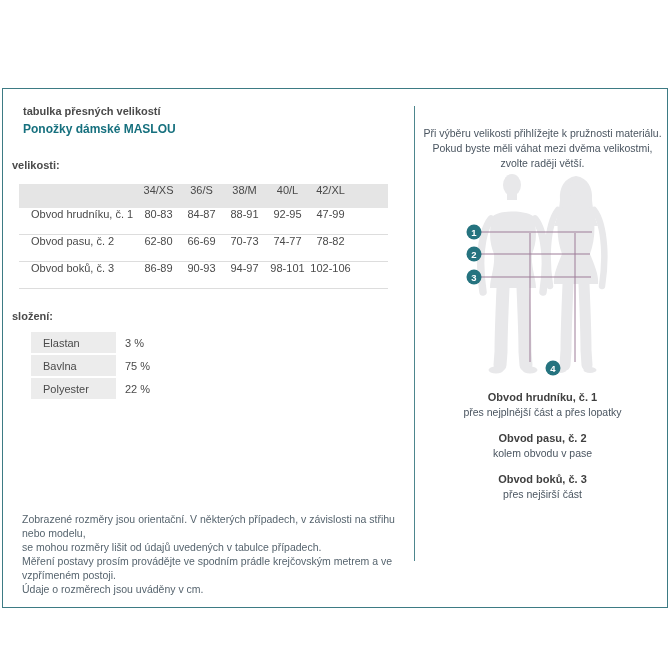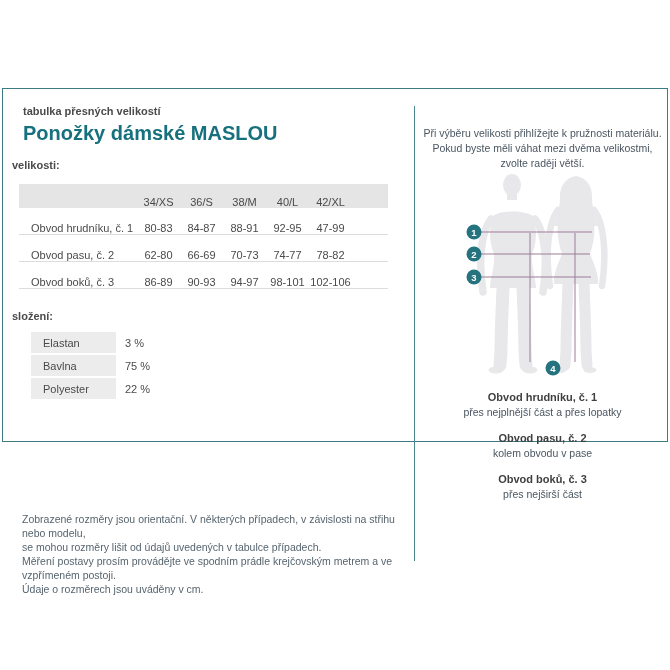--- a/index.html
+++ b/index.html
@@ -1,29 +1,29 @@
 <!DOCTYPE html>
 <html><head>
 <meta charset="utf-8">
 <style>
   * { margin:0; padding:0; box-sizing:border-box; }
   body { font-family:"Liberation Sans", sans-serif; background:#ffffff; }
   .canvas { position:relative; width:670px; height:670px; background:#ffffff; overflow:hidden; }
-  .box { position:absolute; left:2px; top:88px; width:666px; height:354px;
+  .box { position:absolute; left:2px; top:88px; width:666px; height:520px;
          border:1px solid #3d7b84; background:#ffffff; }
 
   
   .note { position:absolute; left:20px; top:16px; font-size:11px; font-weight:bold; color:#4a4a4a; }
-  .title { position:absolute; left:20px; top:33px; font-size:20px; font-weight:bold; color:#16707e; }
+  .title { position:absolute; left:20px; top:33px; font-size:12px; font-weight:bold; color:#16707e; }
   .section-label { position:absolute; left:9px; font-size:11px; font-weight:bold; color:#4a4a4a; }
   .sizes-label { top:70px; }
   .composition-label { top:221px; }
 
   .size-table { position:absolute; left:16px; top:95px; width:369px; font-size:11px; color:#4a4a4a; }
-  .st-row { display:flex; align-items:flex-end; height:27px; border-bottom:1px solid #dddddd; }
+  .st-row { display:flex; align-items:flex-start; height:27px; border-bottom:1px solid #dddddd; }
   .st-header { height:24px; background:#e5e5e5; border-bottom:none; }
   .st-label { width:118px; padding-left:12px; text-align:left; }
   .st-cell { width:43px; text-align:center; }
 
   .comp-table { position:absolute; left:16px; top:243px; width:240px; font-size:11px; color:#4a4a4a; }
   .comp-row { position:relative; height:21px; margin-bottom:2px;margin-left:12px; }
   .comp-material { position:absolute; left:0; top:0; width:85px; height:21px; background:#ececec;
                    display:flex; align-items:center; padding-left:12px; }
   .comp-percent { position:absolute; left:94px; top:0; height:21px; display:flex; align-items:center; }
 

